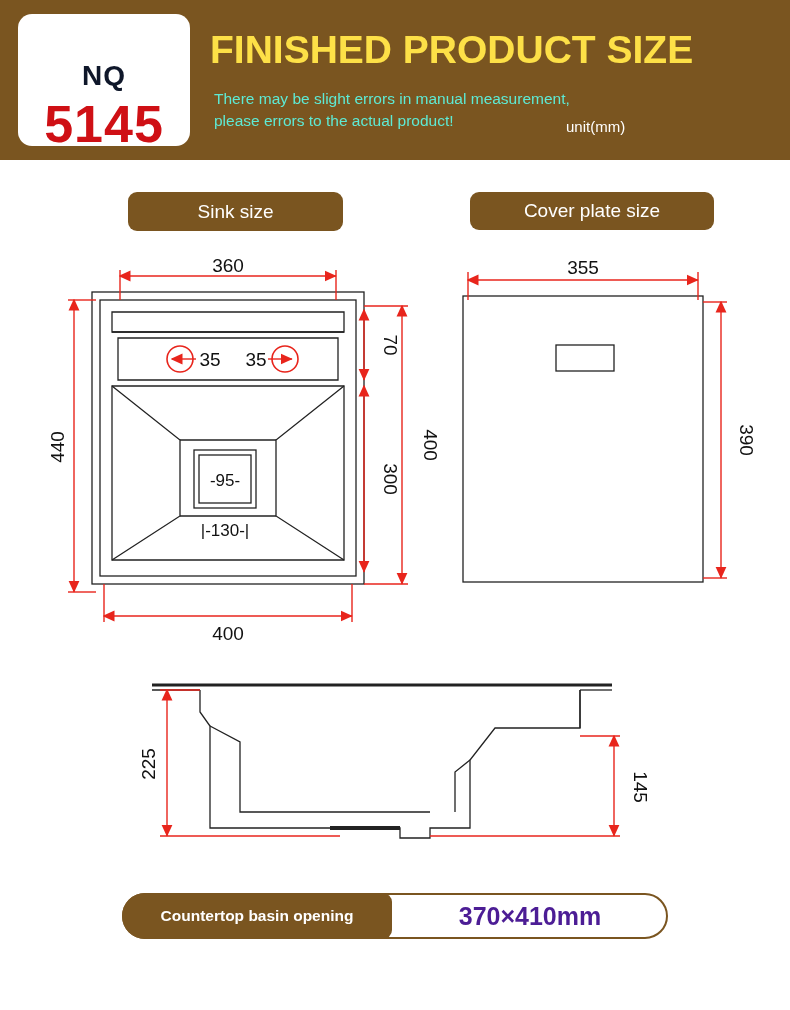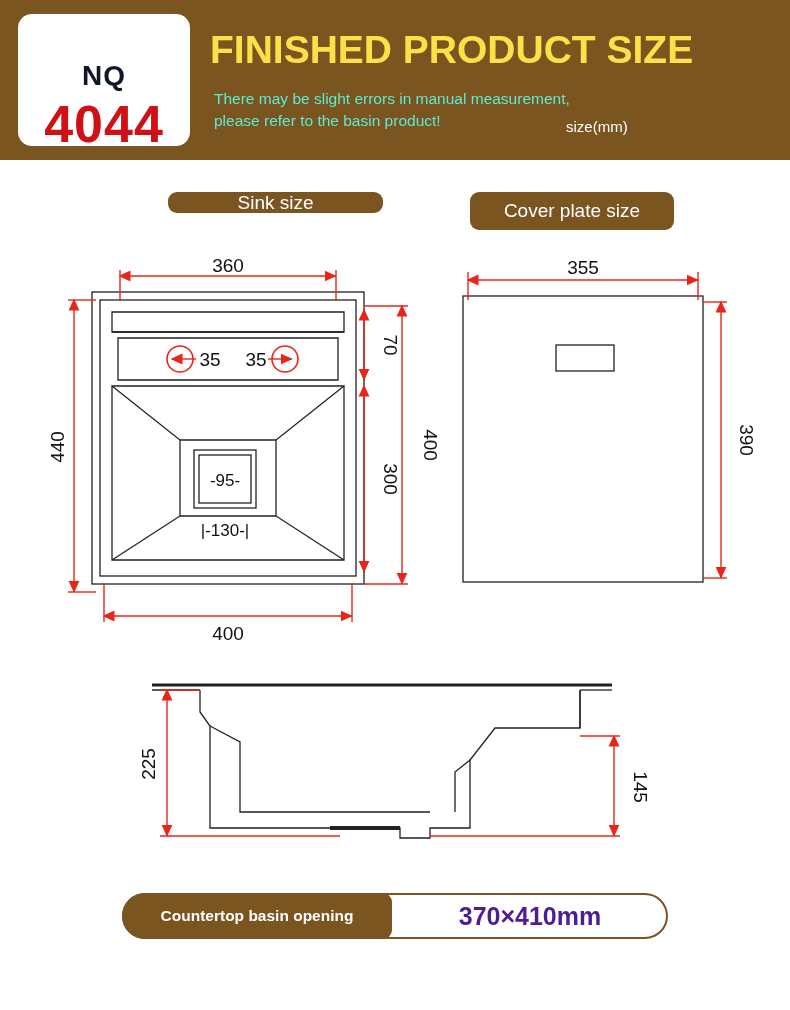--- a/index.html
+++ b/index.html
@@ -73,22 +73,22 @@
   .pill {
     position: absolute;
     background: #7a5520;
     color: #ffffff;
     border-radius: 9px;
     display: flex;
     align-items: center;
     justify-content: center;
     font-size: 19px;
   }
-  #pill-sink  { left: 128px; top: 192px; width: 215px; height: 21px; margin-left: 40px; }
-  #pill-cover { left: 470px; top: 192px; width: 204px; height: 38px; }
+  #pill-sink  { left: 128px; top: 192px; width: 215px; height: 39px; }
+  #pill-cover { left: 470px; top: 192px; width: 244px; height: 38px; }
 
   
   .canvas {
     position: absolute;
     left: 0; top: 0;
     width: 790px; height: 1010px;
     pointer-events: none;
   }
 
   
@@ -129,28 +129,28 @@
     font-weight: bold;
     color: #4c1d95;
   }
 </style>
 </head>
 <body>
 
 <div class="header">
   <div class="badge">
     <div class="nq">NQ</div>
-    <div class="num">4044</div>
+    <div class="num">5145</div>
   </div>
   <div class="head-title">FINISHED PRODUCT SIZE</div>
   <div class="head-sub">
     <div>There may be slight errors in manual measurement,</div>
-    <div>please refer to the basin product!</div>
+    <div>please errors to the actual product!</div>
   </div>
-  <div class="head-unit">size(mm)</div>
+  <div class="head-unit">unit(mm)</div>
 </div>
 
 <div class="pill" id="pill-sink">Sink size</div>
 <div class="pill" id="pill-cover">Cover plate size</div>
 
 <svg class="canvas" viewBox="0 0 790 1010">
   <defs>
     <marker id="arrR" markerWidth="9" markerHeight="9" refX="8" refY="4.5" orient="auto">
       <path d="M0,0.6 L8.5,4.5 L0,8.4 z" fill="#e8251c"></path>
     </marker>

